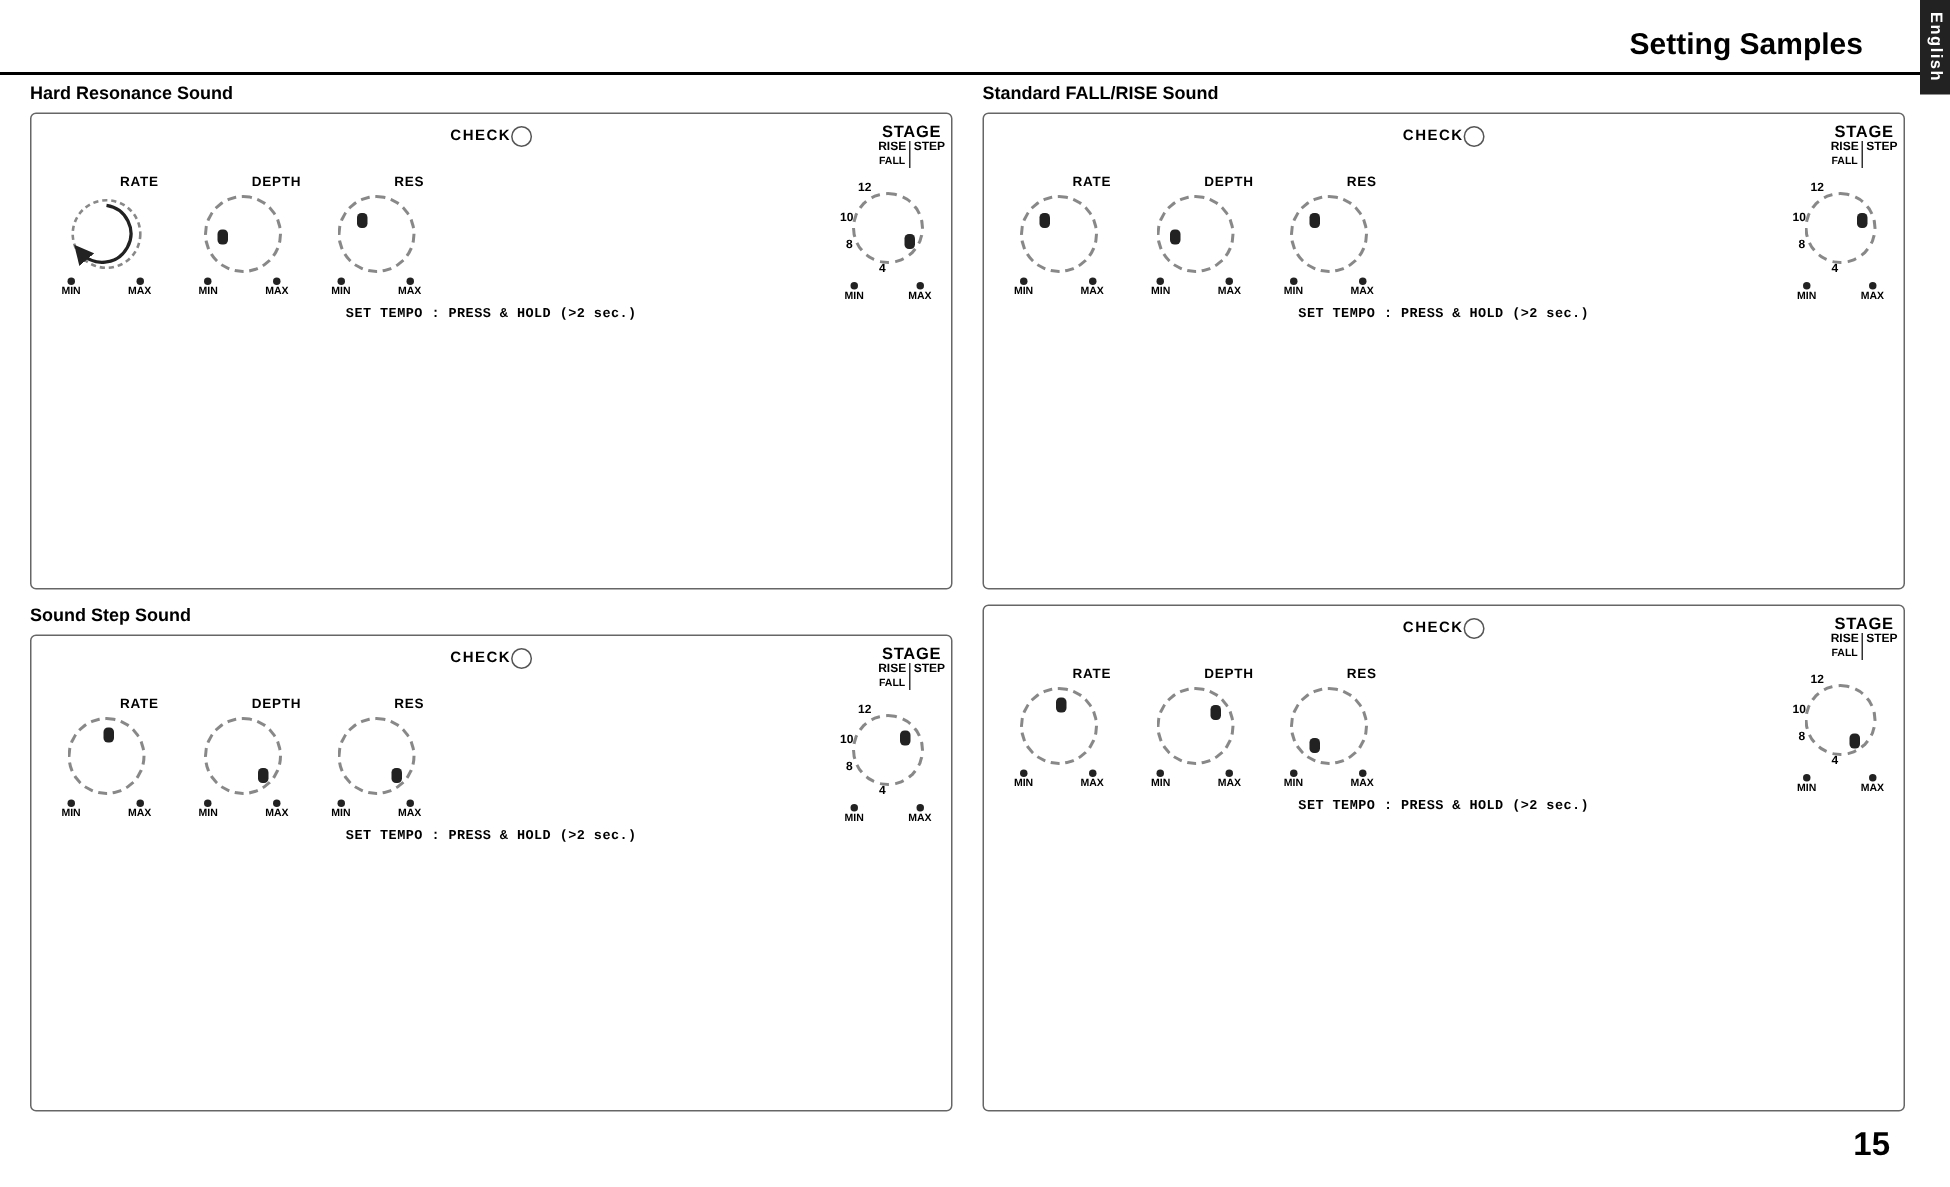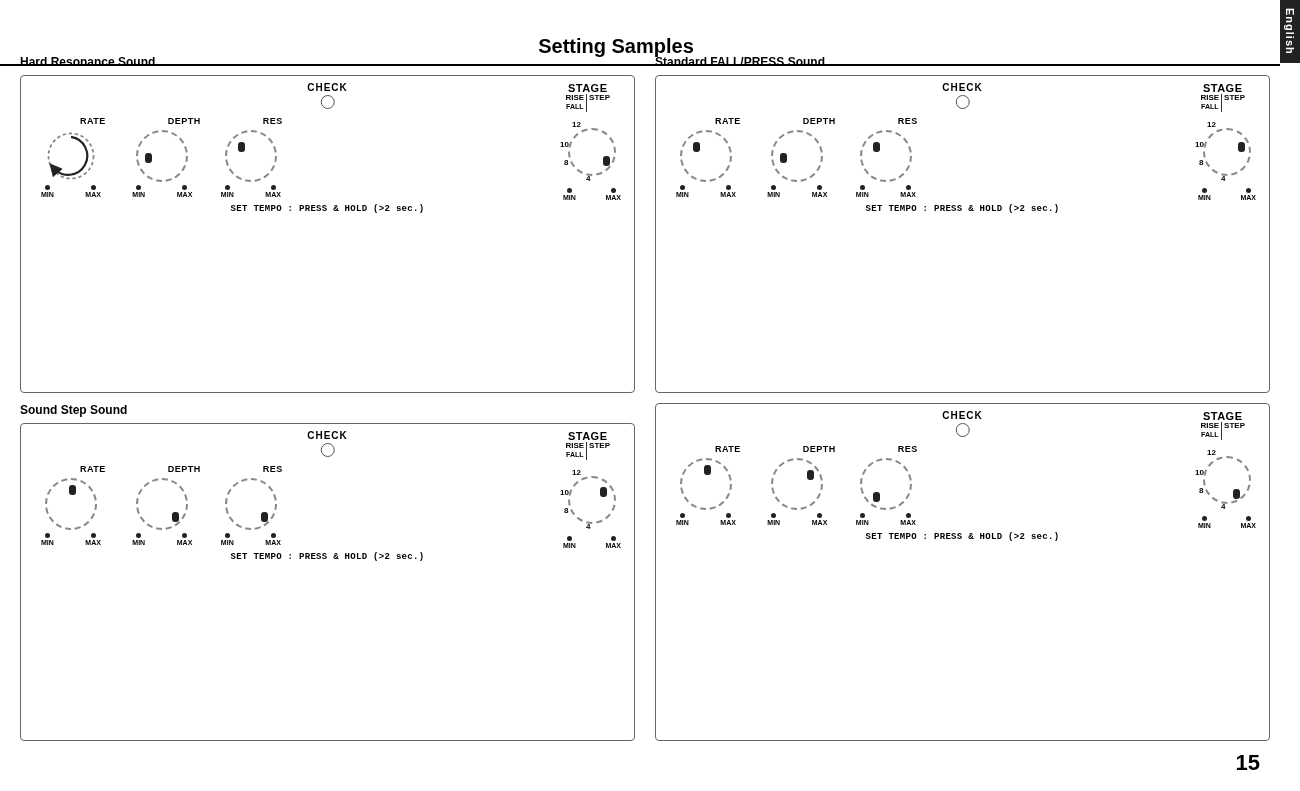--- a/index.html
+++ b/index.html
@@ -23,30 +23,30 @@
       font-weight: bold;
       writing-mode: vertical-rl;
       text-orientation: mixed;
       padding: 8px 4px;
       letter-spacing: 1px;
     }
 
     
     .header-bar {
       position: absolute;
-      top: 16px;
+      top: 0;
       left: 0;
       right: 20px;
       height: 50px;
       border-bottom: 2px solid #000;
       display: flex;
       align-items: flex-end;
-      justify-content: center;
+      justify-content: flex-end;
       padding-bottom: 6px;
-      padding-right: 48px;
+      padding-right: 38px;
     }
     .header-title {
       font-size: 20px;
       font-weight: bold;
     }
 
     
     .page-number {
       position: absolute;
       bottom: 15px;
@@ -86,21 +86,21 @@
       border-radius: 4px;
       background: #fff;
       padding: 8px 10px 6px 10px;
       flex: 1;
       position: relative;
     }
 
     
     .check-area {
       display: flex;
-      flex-direction: column;
+      flex-direction: row;
       align-items: center;
       position: absolute;
       top: 6px;
       left: 50%;
       transform: translateX(-50%);
       text-align: center;
     }
     .check-label {
       font-size: 10px;
       font-weight: bold;
@@ -112,21 +112,21 @@
       border-radius: 50%;
       border: 1.5px solid #555;
       background: #fff;
       margin-top: 2px;
     }
 
     
     .stage-area {
       position: absolute;
       top: 6px;
-      right: 24px;
+      right: 4px;
       text-align: center;
     }
     .stage-main-label {
       font-size: 11px;
       font-weight: bold;
       letter-spacing: 0.5px;
     }
     .stage-sub-labels {
       display: flex;
       font-size: 8px;
@@ -369,21 +369,21 @@
     <div class="max-dot">
               <div class="dot-circle"></div>
               <span>MAX</span>
             </div>
   </div>
         </div>
         <div class="set-tempo">SET TEMPO : PRESS &amp; HOLD (&gt;2 sec.)</div>
       </div>
     </div>
     <div class="panel">
-      <div class="panel-title">Standard FALL/PRESS Sound</div>
+      <div class="panel-title">Standard FALL/RISE Sound</div>
       <div class="diagram-box">
         <div class="check-area">
           <span class="check-label">CHECK</span>
           <div class="check-dot"></div>
         </div>
         <div class="stage-area">
     <div class="stage-main-label">STAGE</div>
     <div class="stage-sub-labels">
       <div style="text-align:center;">RISE<br><span style="font-size:7px">FALL</span></div>
       <div style="width:1px;background:#333;margin:0 2px;"></div>

